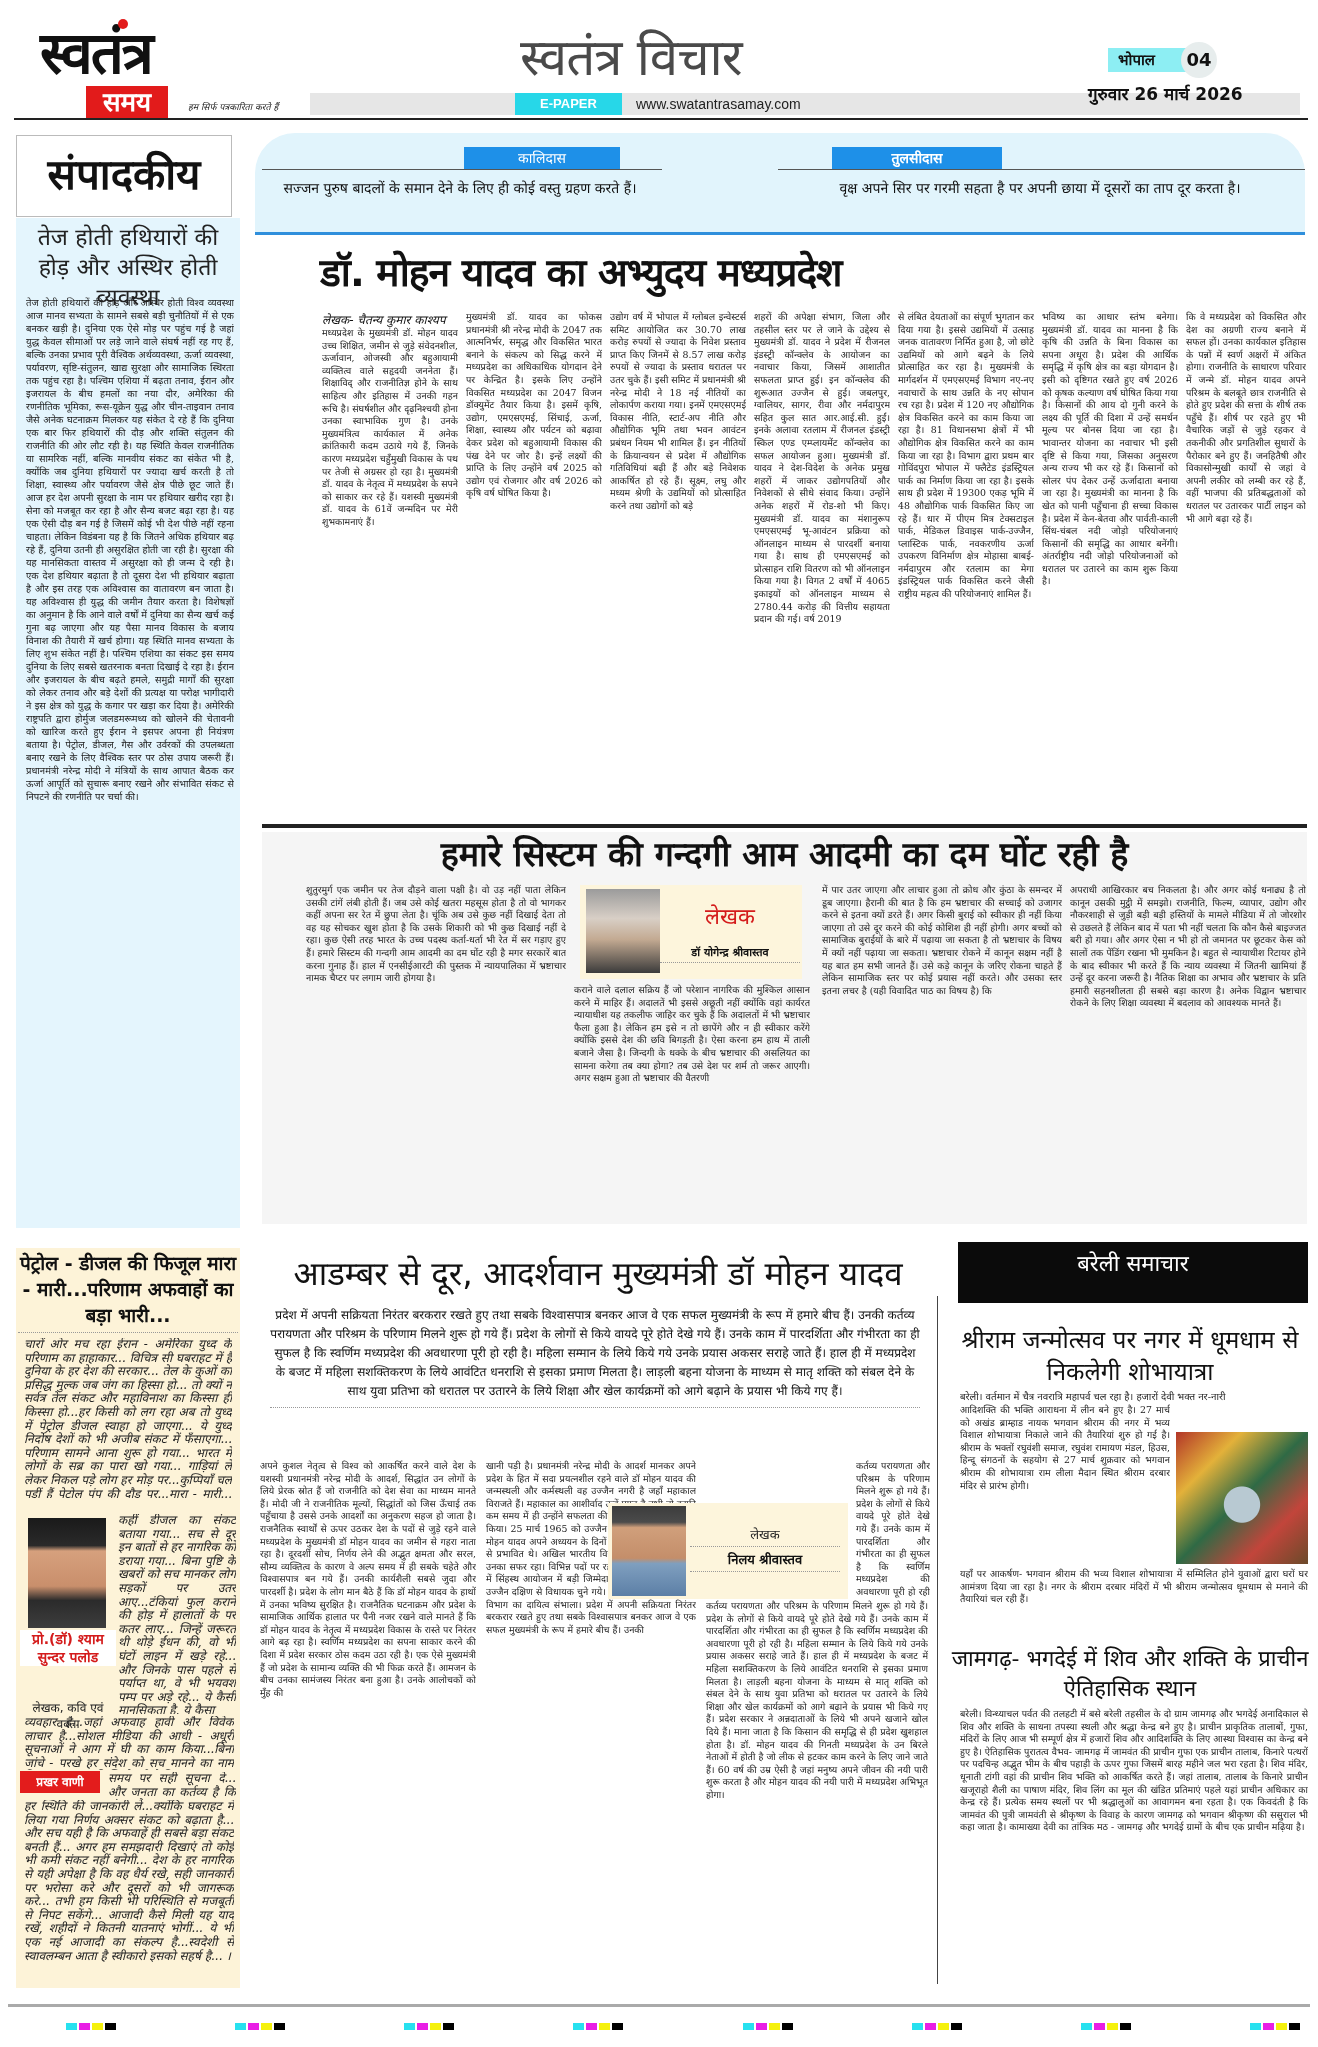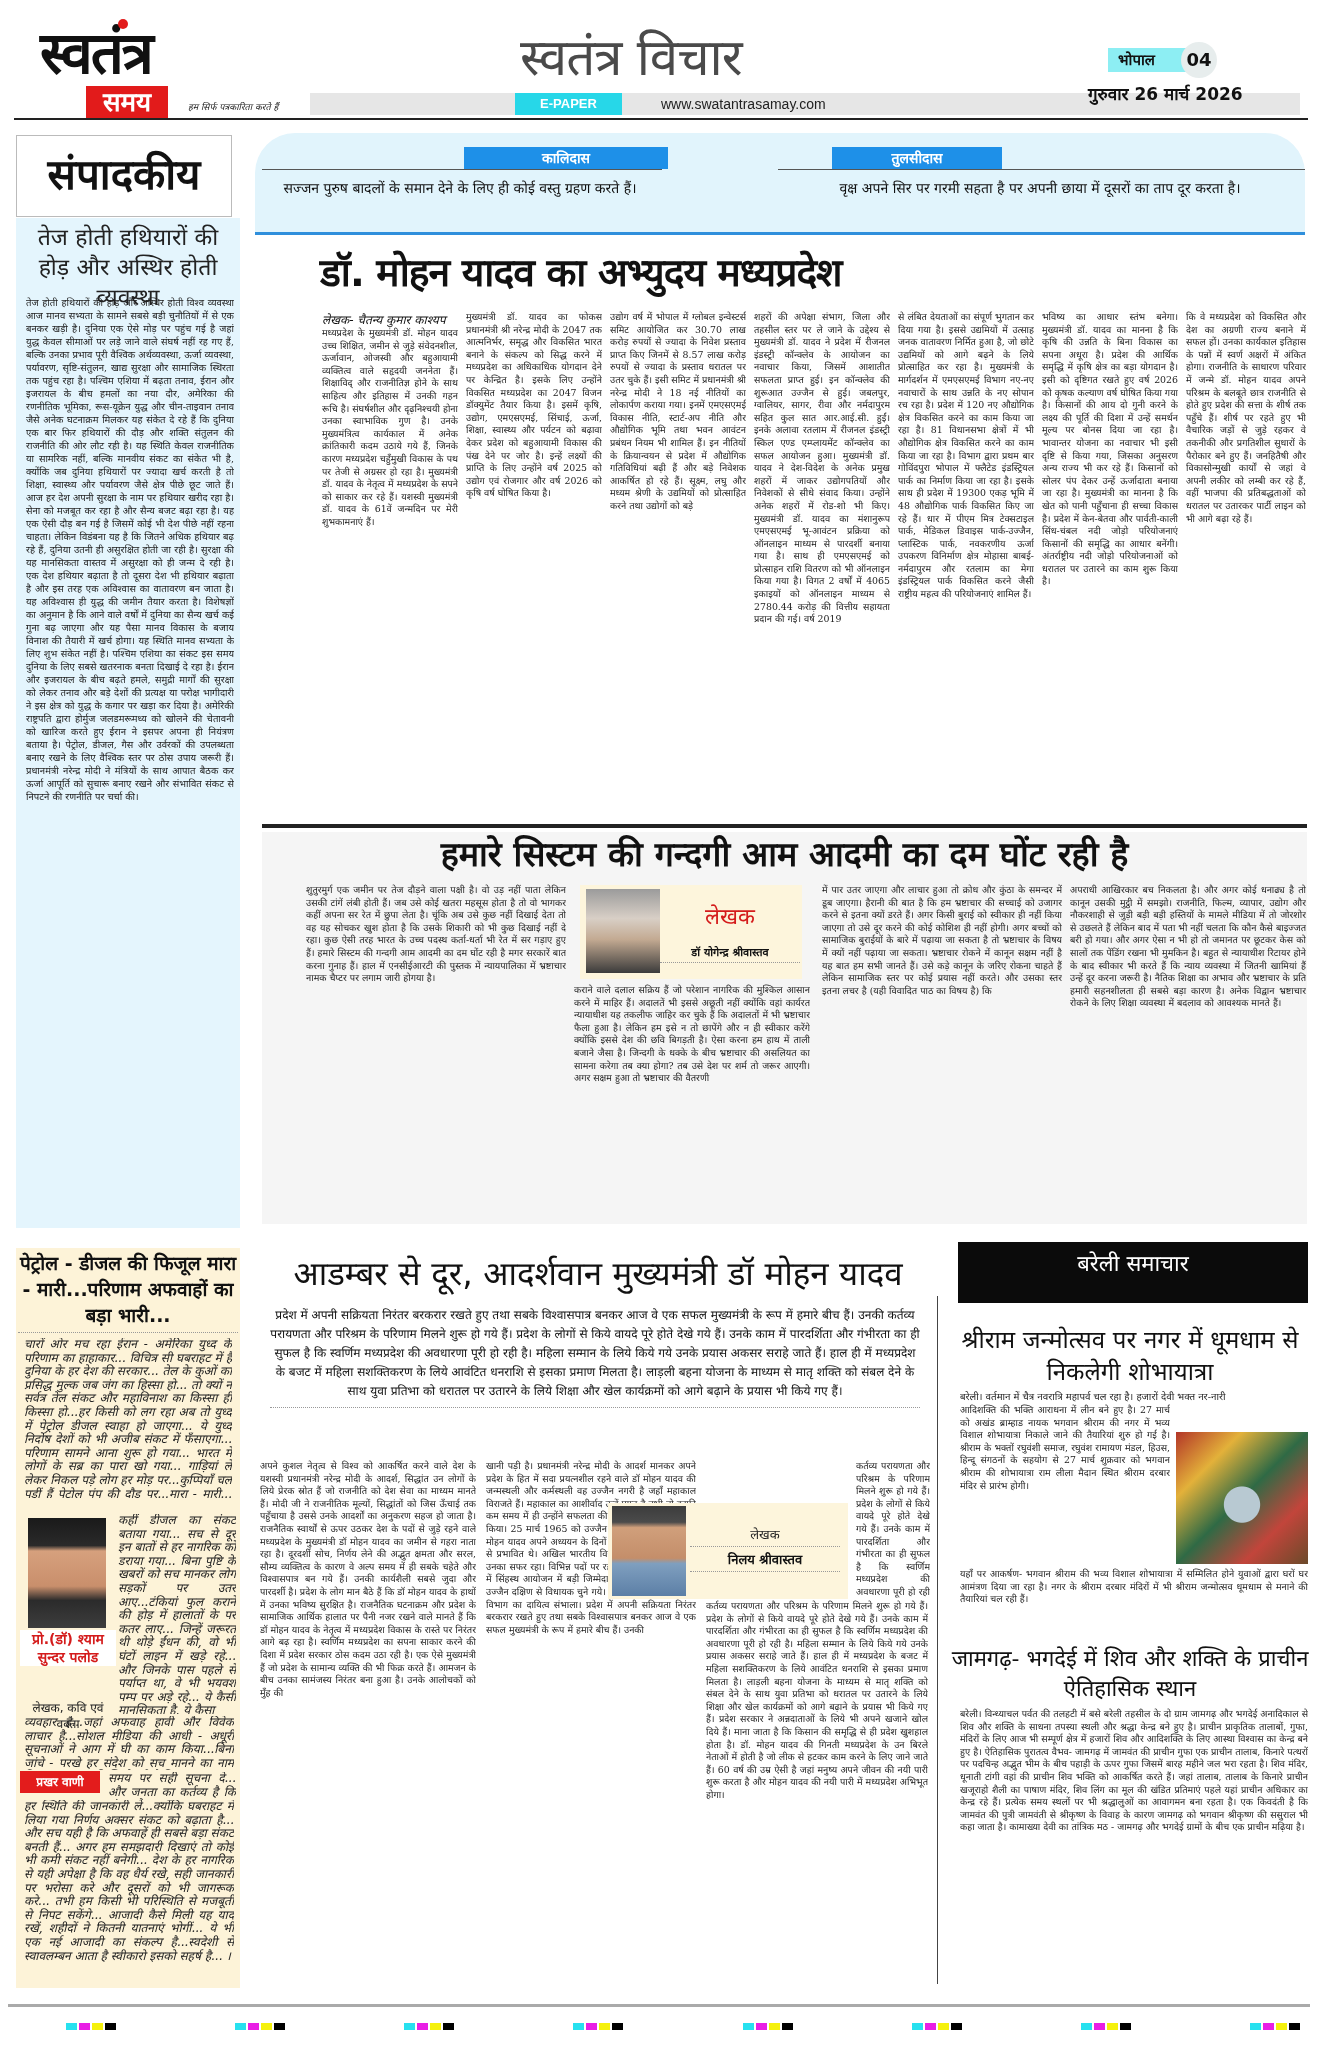--- a/index.html
+++ b/index.html
@@ -9,37 +9,37 @@
 
   
   .logo-top { left: 40px; top: 22px; font-family: "DejaVu Serif", serif; font-weight: 700; font-size: 58px; line-height: 62px; color: #111; letter-spacing: -2px; }
   .logo-dot { left: 118px; top: 19px; width: 10px; height: 10px; border-radius: 50%; background: #e21b1b; }
   .logo-red { left: 86px; top: 86px; width: 82px; height: 32px; background: #e21b1b; color: #fff; font-weight: 700; font-size: 26px; line-height: 32px; text-align: center; }
   .tagline { left: 188px; top: 100px; font-family: "DejaVu Serif", serif; font-style: italic; font-size: 9px; color: #222; text-align: center; }
   .mast-rule { left: 14px; top: 118px; width: 1294px; height: 2px; background: #222; }
   .mast-grey { left: 310px; top: 93px; width: 990px; height: 22px; background: #e6e6e6; }
   .page-title { left: 520px; top: 30px; font-size: 51px; line-height: 56px; color: #4a4a4a; letter-spacing: -1px; }
   .epaper { left: 515px; top: 93px; width: 107px; height: 22px; background: #27d7e8; color: #fff; font-weight: 700; font-size: 13px; line-height: 22px; text-align: center; font-family: "Liberation Sans", sans-serif; }
-  .url { left: 661px; top: 93px; height: 22px; font-family: "Liberation Sans", sans-serif; font-size: 14px; line-height: 22px; color: #222; }
+  .url { left: 636px; top: 93px; height: 22px; font-family: "Liberation Sans", sans-serif; font-size: 14px; line-height: 22px; color: #222; }
   .city-box { left: 1108px; top: 48px; width: 96px; height: 24px; background: #8deef3; }
   .city { left: 1118px; top: 48px; font-weight: 700; font-size: 15px; line-height: 24px; color: #111; }
   .page-no { left: 1181px; top: 42px; width: 36px; height: 36px; border-radius: 50%; background: #e7eded; font-weight: 700; font-size: 18px; line-height: 36px; text-align: center; color: #111; }
   .date { left: 1088px; top: 83px; font-weight: 700; font-size: 17px; line-height: 22px; color: #111; }
 
   
   .ed-head-box { left: 16px; top: 135px; width: 216px; height: 82px; border: 1px solid #bbb; background: #fff; }
   .ed-head { left: 16px; top: 140px; width: 216px; text-align: center; font-weight: 700; font-size: 42px; line-height: 70px; color: #111; }
   .ed-panel { left: 16px; top: 218px; width: 224px; height: 1010px; background: #e4f5fd; }
   .ed-title { left: 22px; top: 222px; width: 212px; text-align: center; font-size: 23px; line-height: 30px; color: #222; }
   .ed-body { left: 26px; top: 296px; width: 208px; height: 920px; font-family: "DejaVu Serif", serif; font-size: 9.6px; line-height: 13px; text-align: justify; color: #222; overflow: hidden; }
 
   
   .quote-panel { left: 255px; top: 133px; width: 1050px; height: 102px; background: #e1f4fc; border-radius: 40px 40px 0 0; border-bottom: 3px solid #2f8fdc; }
   .quote-rule { height: 1px; background: #555; }
-  .q1-tab { left: 464px; top: 147px; width: 204px; height: 22px; background: #1e90e8; color: #fff; text-align: center; font-weight: 700; font-size: 14px; line-height: 22px; }
+  .q1-tab { left: 464px; top: 147px; width: 156px; height: 22px; background: #1e90e8; color: #fff; text-align: center; font-weight: 400; font-size: 14px; line-height: 22px; }
   .q2-tab { left: 832px; top: 147px; width: 170px; height: 22px; background: #1e90e8; color: #fff; text-align: center; font-weight: 700; font-size: 14px; line-height: 22px; }
   .q1-text { left: 260px; top: 177px; width: 400px; text-align: center; font-size: 14px; line-height: 22px; color: #111; }
   .q2-text { left: 780px; top: 177px; width: 520px; text-align: center; font-size: 14px; line-height: 22px; color: #111; }
 
   
   .lead-head { left: 320px; top: 240px; width: 985px; font-weight: 700; font-size: 39px; line-height: 66px; color: #111; letter-spacing: -1px; white-space: nowrap; }
   .lead-byline { left: 322px; top: 311px; font-style: italic; font-size: 12px; color: #111; }
   .col { font-family: "DejaVu Serif", serif; font-size: 9.4px; line-height: 12.6px; text-align: justify; color: #222; overflow: hidden; }
 
   

